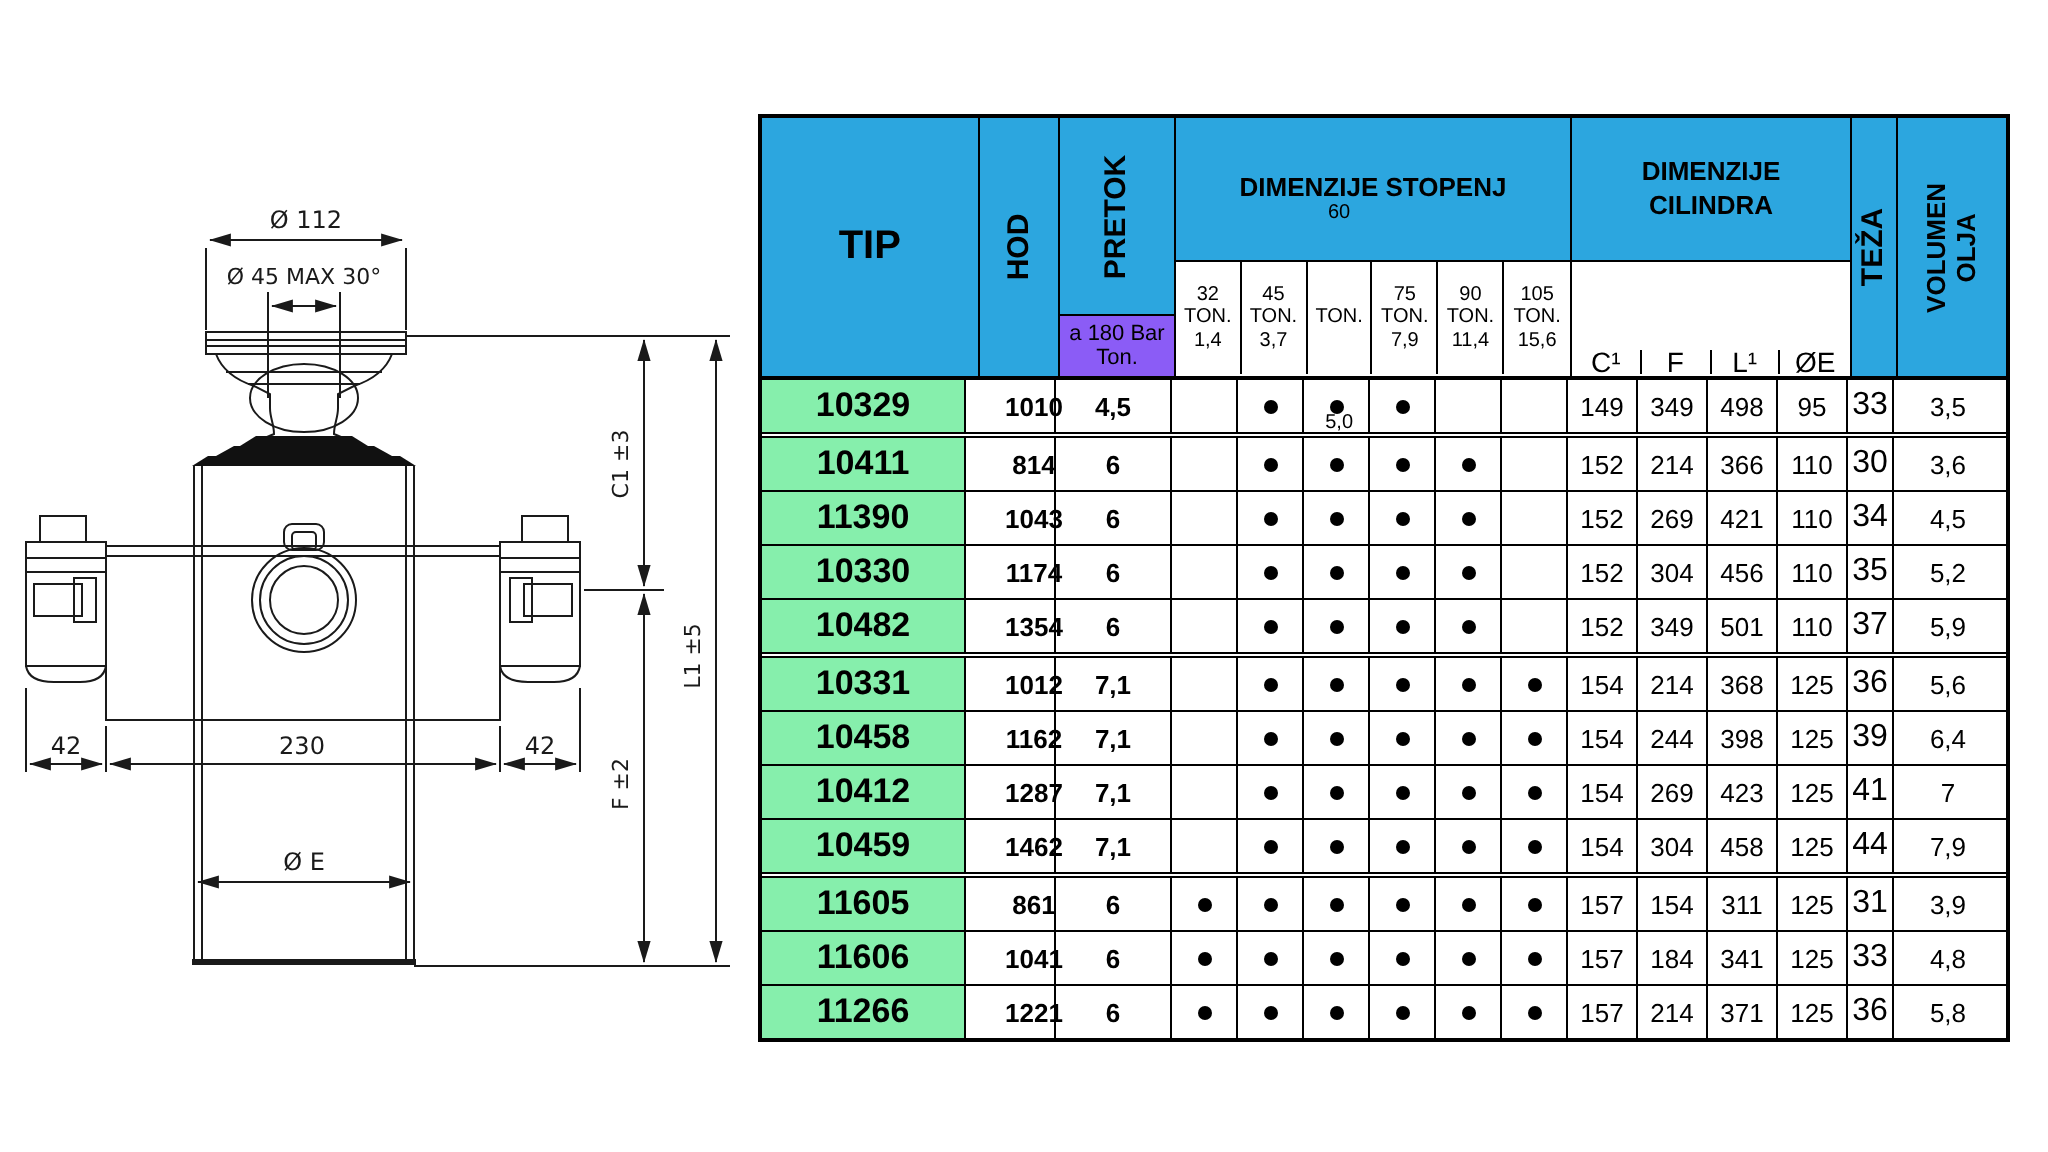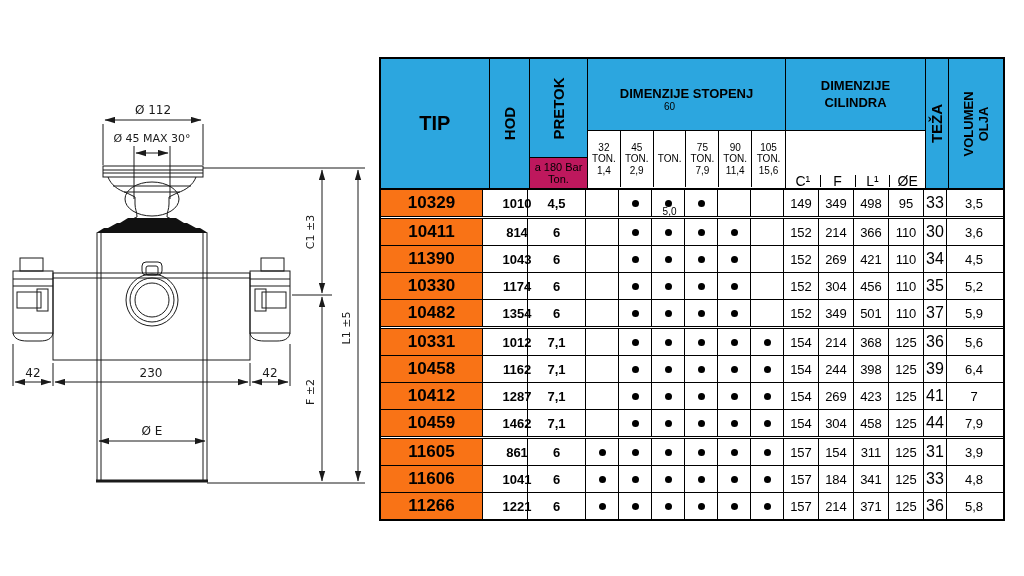--- a/index.html
+++ b/index.html
@@ -22,33 +22,33 @@
   .vtext2{transform:rotate(-90deg);font-weight:bold;font-size:13px;line-height:1.15;text-align:center;}
   .vtext2 span{display:block;}
   .group-title{height:72px;border-bottom:1px solid #000;display:flex;align-items:center;
                justify-content:center;text-align:center;font-weight:bold;font-size:13px;line-height:1.25;
                padding:0 8px;box-sizing:border-box;}
   .subrow{display:flex;height:56px;background:#fff;}
   .subcell{box-sizing:border-box;border-right:1px solid #000;display:flex;flex-direction:column;
            align-items:center;justify-content:center;font-size:10px;line-height:1.15;}
   .subcell:last-child{border-right:none;}
   .subcell.cil{font-size:14px;margin-top:44px;}
-  .pretok-sub{box-sizing:border-box;border-top:1px solid #000;background:#be185d;flex:0 0 31px;
+  .pretok-sub{box-sizing:border-box;border-top:1px solid #000;background:#8b5cf6;flex:0 0 31px;
               display:flex;align-items:center;justify-content:center;text-align:center;
               font-size:11px;line-height:1.1;padding:1px;}
   .pretok-blue{flex:1;display:flex;align-items:center;justify-content:center;}
 
   .tbody{display:block;}
   .row{display:flex;height:26px;border-bottom:1px solid #000;}
   .row.group-end{border-bottom:3px double #000;}
   .row:last-child{border-bottom:none;}
   .cell{box-sizing:border-box;border-right:1px solid #000;display:flex;align-items:center;
         justify-content:center;font-size:13px;}
   .cell:last-child{border-right:none;}
-  .cell.tip{width:102px;background:#f97316;font-weight:bold;font-size:17px;}
+  .cell.tip{width:102px;background:#86efac;font-weight:bold;font-size:17px;}
   .cell.hod{width:45px;font-weight:bold;padding-left:24px;}
   .cell.pretok{width:58px;font-weight:bold;}
   .cell.ton{width:33px;}
   .cell.cil{width:35px;}
   .cell.teza{width:23px;font-size:16px;}
   .cell.vol{width:54px;}
   .dot{width:7px;height:7px;border-radius:50%;background:#000;display:inline-block;}
 </style>
 </head>
 <body>
@@ -168,21 +168,21 @@
         <div class="group-title blue">DIMENZIJE STOPENJ</div>
         <div class="subrow" id="ton-headers">
             <div class="subcell" style="width: 33px;">
               <span>32</span>
               <span>TON.</span>
               <span>1,4</span>
             </div>
             <div class="subcell" style="width: 33px;">
               <span>45</span>
               <span>TON.</span>
-              <span>2,9</span>
+              <span>3,7</span>
             </div>
             <div class="subcell" style="width: 33px; gap: 41px;">
               <span>60</span>
               <span>TON.</span>
               <span>5,0</span>
             </div>
             <div class="subcell" style="width: 33px;">
               <span>75</span>
               <span>TON.</span>
               <span>7,9</span>

